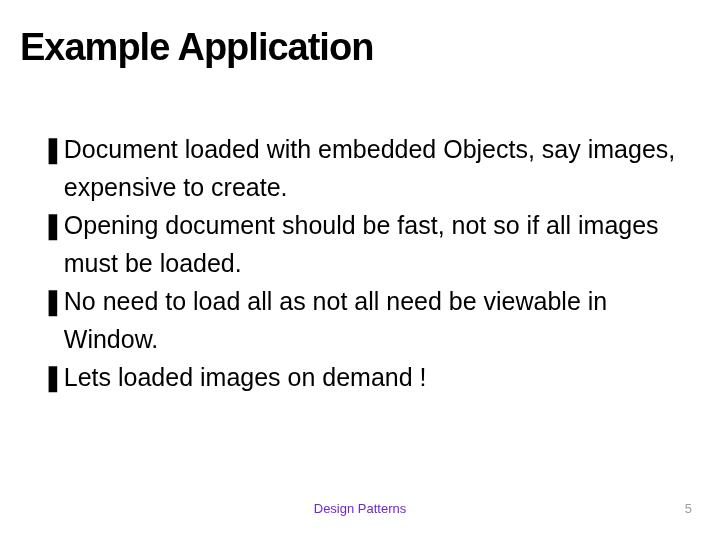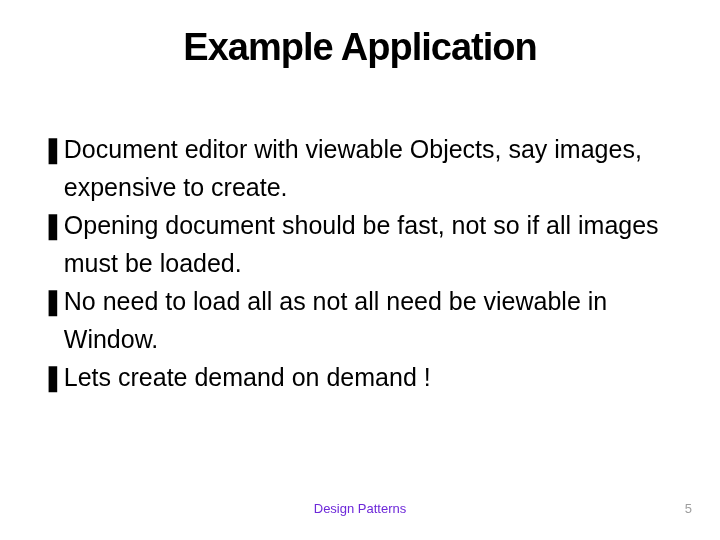--- a/index.html
+++ b/index.html
@@ -8,21 +8,20 @@
     background: #ffffff;
     font-family: Verdana, Tahoma, Arial, sans-serif;
     position: relative;
     overflow: hidden;
   }
   .title-block {
     position: absolute;
     left: 20px;
     top: 28px;
     right: 20px;
-    text-align: center;
   }
   .title {
     font-family: "Arial Black", Arial, sans-serif;
     font-weight: 900;
     font-size: 38px;
     letter-spacing: -1px;
     color: #000;
     line-height: 1.05;
   }
   .content {
@@ -71,30 +70,30 @@
 </head>
 <body>
 
 <div class="title-block">
   <h1 class="title">Example Application</h1>
 </div>
 
 <div class="content">
   <div class="bullet-item">
     <span class="bullet-icon">❚</span>
-    <span class="bullet-text">Document editor with viewable Objects, say images, expensive to create.</span>
+    <span class="bullet-text">Document loaded with embedded Objects, say images, expensive to create.</span>
   </div>
   <div class="bullet-item">
     <span class="bullet-icon">❚</span>
     <span class="bullet-text">Opening document should be fast, not so if all images must be loaded.</span>
   </div>
   <div class="bullet-item">
     <span class="bullet-icon">❚</span>
     <span class="bullet-text">No need to load all as not all need be viewable in Window.</span>
   </div>
   <div class="bullet-item">
     <span class="bullet-icon">❚</span>
-    <span class="bullet-text">Lets create demand on demand !</span>
+    <span class="bullet-text">Lets loaded images on demand !</span>
   </div>
 </div>
 
 <div class="footer-center">Design Patterns</div>
 <div class="footer-num">5</div>
 
 </body></html>

